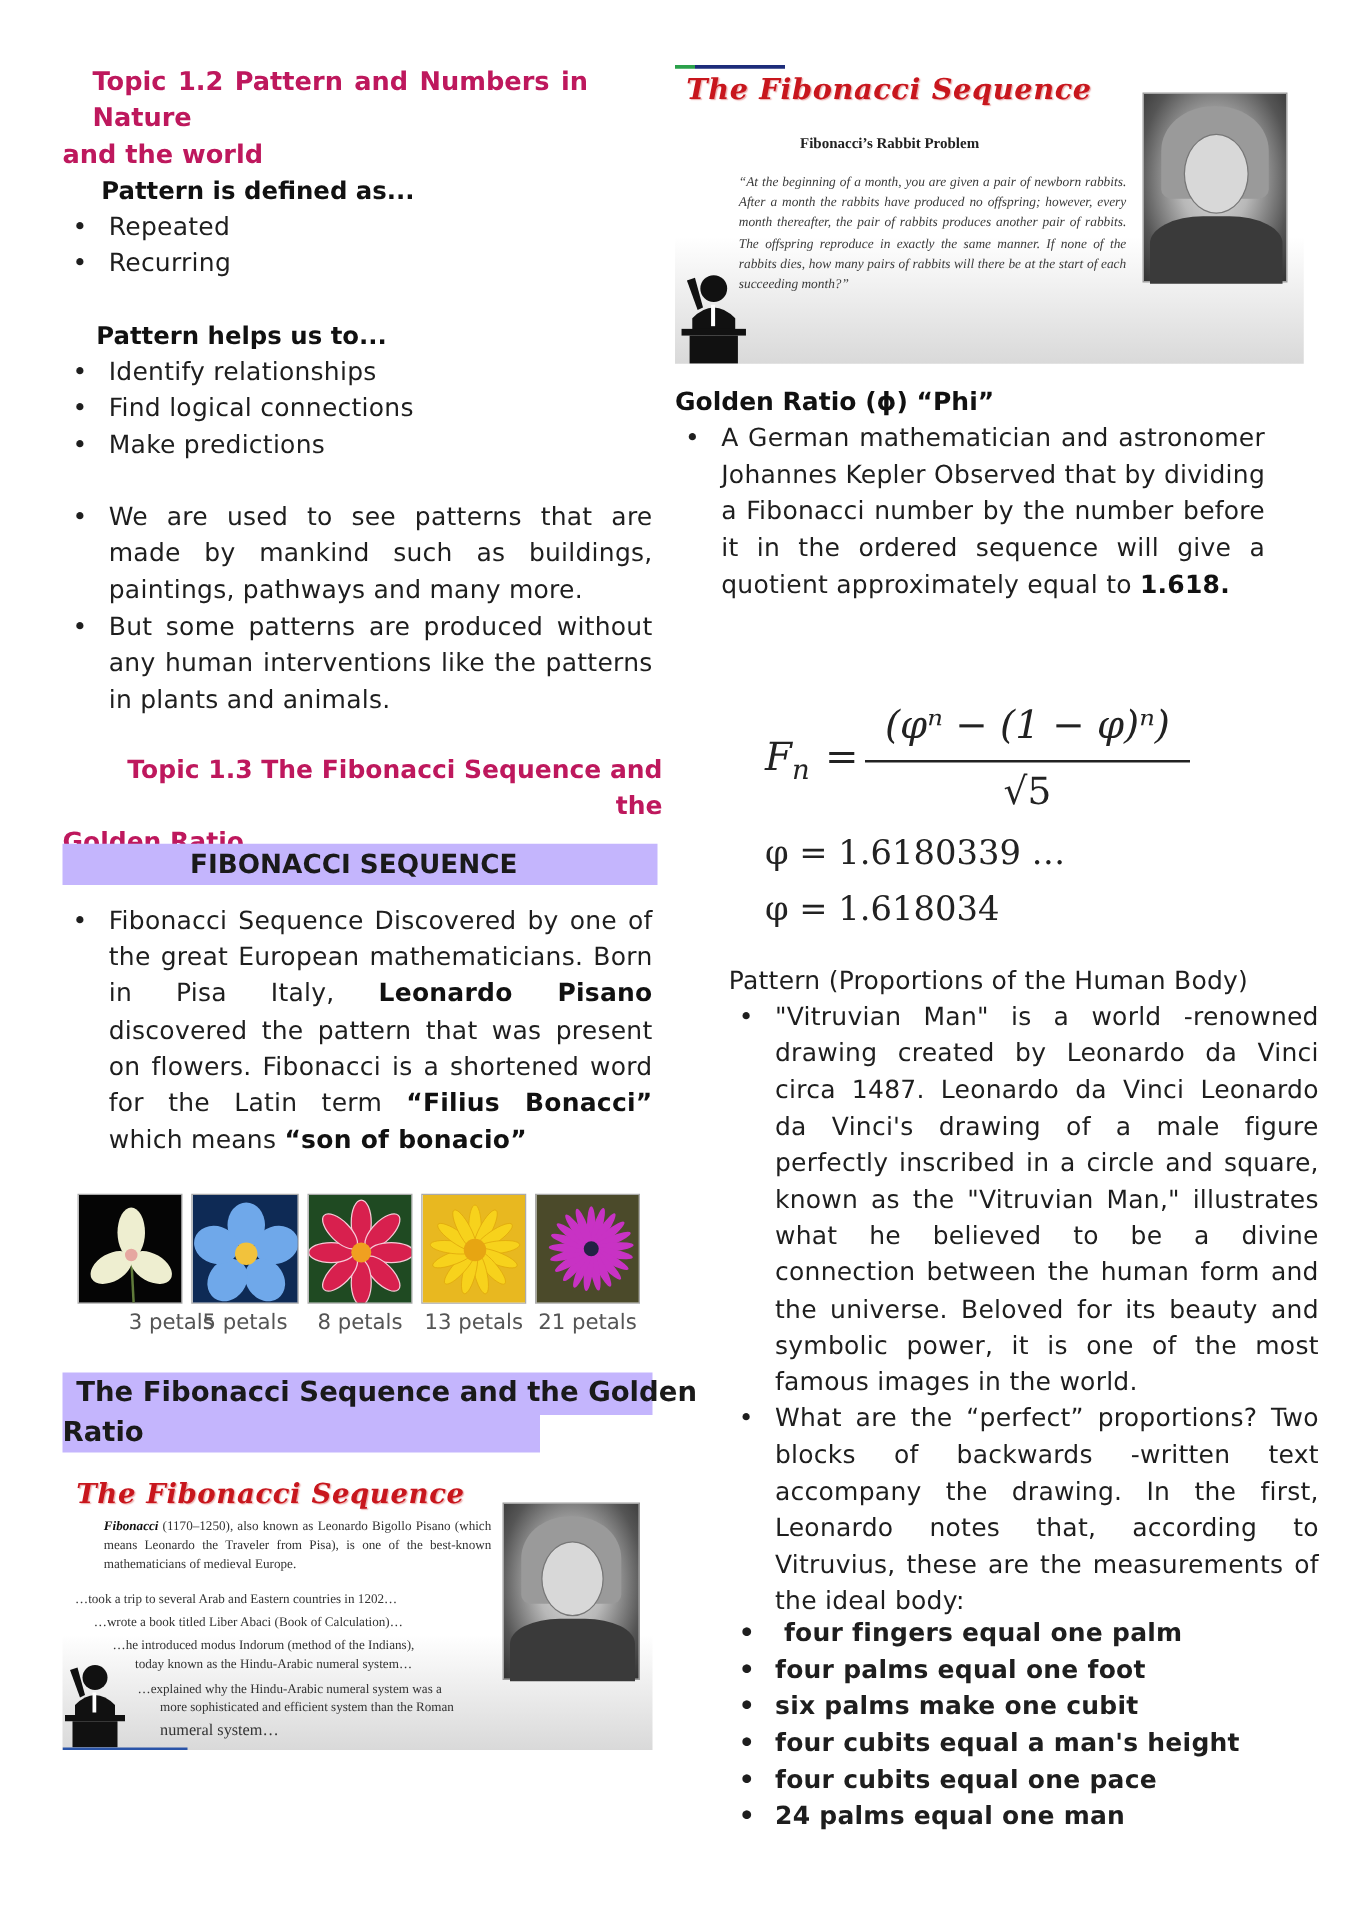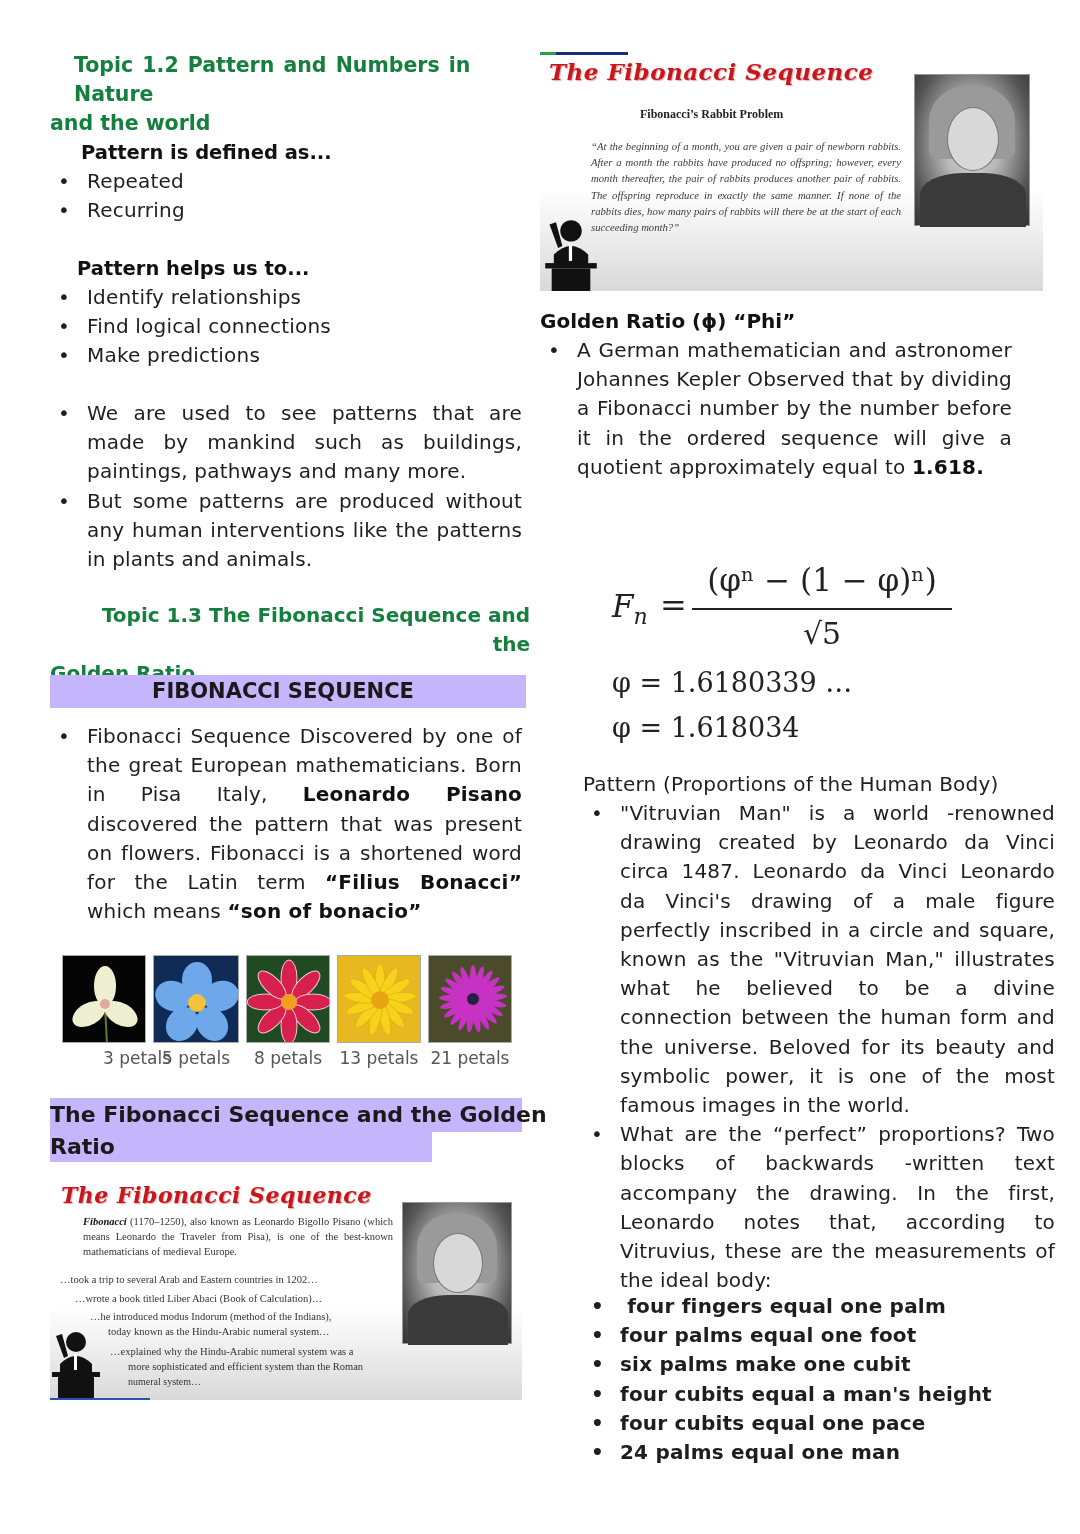--- a/index.html
+++ b/index.html
@@ -1,20 +1,20 @@
 <!DOCTYPE html>
 <html><head>
 <meta charset="utf-8">
 <style>
   * { box-sizing: border-box; margin: 0; padding: 0; }
   html, body { width: 1080px; height: 1534px; background: #ffffff; overflow: hidden; }
   body { position: relative; font-family: "DejaVu Sans", sans-serif; color: #1a1a1a; }
 
   .abs { position: absolute; }
-  .h-topic { font-family: "DejaVu Sans", sans-serif; font-weight: bold; font-size: 20px; line-height: 29px; color: #15803d; }
+  .h-topic { font-family: "DejaVu Sans", sans-serif; font-weight: bold; font-size: 20px; line-height: 29px; color: #be185d; }
   .h-sub { font-weight: bold; font-size: 19.5px; line-height: 29px; color: #111; }
   .body-txt { font-size: 20px; line-height: 29.2px; color: #1e1e1e; letter-spacing: 0.2px; }
   .justify { text-align: justify; text-align-last: left; }
   .bul { position: relative; padding-left: 37px; }
   .bul::before { content: "\2022"; position: absolute; left: 8px; top: 0; font-size: 20px; }
   b { font-weight: bold; color: #111; }
 
   .purple-bar { background: #c4b5fd; }
 
   
@@ -159,35 +159,35 @@
     <div class="petal-label" style="left:103px; top:103px; width:86px;">5 petals</div>
     <div class="petal-label" style="left:196px; top:103px; width:84px;">8 petals</div>
     <div class="petal-label" style="left:287px; top:103px; width:84px;">13 petals</div>
     <div class="petal-label" style="left:378px; top:103px; width:84px;">21 petals</div>
   </div>
 
   <div class="abs" style="left:50px; top:1098px; width:472px; height:66px;">
     <div class="purple-bar abs" style="left:0; top:0; width:472px; height:34px;"></div>
     <div class="purple-bar abs" style="left:0; top:34px; width:382px; height:30px;"></div>
     <div class="abs" style="left:0; top:1px; width:472px; font-weight:bold; font-size:22px; line-height:32px;">
-      <div style="white-space:nowrap;">The Fibonacci Sequence and the Golden</div>
+      <div style="padding-left:11px; white-space:nowrap;">The Fibonacci Sequence and the Golden</div>
       <div>Ratio</div>
     </div>
   </div>
 
   <div class="abs slide" style="left:50px; top:1180px; width:472px; height:220px;">
     <div class="abs slide-title" style="left:11px; top:2px; font-size:22px;">The Fibonacci Sequence</div>
     <div class="abs serif" style="left:33px; top:34px; width:310px; font-size:10.5px; line-height:15px; text-align:justify;"><b style="font-style:italic;">Fibonacci</b><span> (1170–1250), also known as Leonardo Bigollo Pisano (which means Leonardo the Traveler from Pisa), is one of the best-known mathematicians of medieval Europe.</span></div>
     <div class="abs serif" style="left:10px; top:94px; font-size:10.5px; white-space:nowrap;">…took a trip to several Arab and Eastern countries in 1202…</div>
     <div class="abs serif" style="left:25px; top:113px; font-size:10.5px; white-space:nowrap;">…wrote a book titled Liber Abaci (Book of Calculation)…</div>
     <div class="abs serif" style="left:40px; top:131px; font-size:10.5px; white-space:nowrap;">…he introduced modus Indorum (method of the Indians),</div>
     <div class="abs serif" style="left:58px; top:146px; font-size:10.5px; white-space:nowrap;">today known as the Hindu-Arabic numeral system…</div>
     <div class="abs serif" style="left:60px; top:166px; font-size:10.5px; white-space:nowrap;">…explained why the Hindu-Arabic numeral system was a</div>
     <div class="abs serif" style="left:78px; top:181px; font-size:10.5px; white-space:nowrap;">more sophisticated and efficient system than the Roman</div>
-    <div class="abs serif" style="left:78px; top:196px; font-size:10px; white-space:nowrap;">numeral system…</div>
+    <div class="abs serif" style="left:78px; top:196px; font-size:13px; white-space:nowrap;">numeral system…</div>
 
     <div class="abs portrait" style="left:352px; top:22px; width:110px; height:142px;">
       <div class="hood" style="left:14px; top:10px; width:80px; height:70px;"></div>
       <div class="face" style="left:30px; top:30px; width:50px; height:60px;"></div>
       <div class="robe" style="left:5px; top:92px; width:100px; height:50px;"></div>
     </div>
 
     <svg class="abs" style="left:0; top:150px;" width="52" height="68" viewBox="0 0 52 68">
       <circle cx="26" cy="12" r="10" fill="#111"></circle>
       <path d="M6 6 L14 28 L18 26 L12 4 Z" fill="#111"></path>
@@ -225,21 +225,21 @@
   </div>
 
   <div class="abs h-sub" style="left:540px; top:307px; font-size:20px;">Golden Ratio (ϕ) “Phi”</div>
   <div class="abs body-txt justify" style="left:540px; top:336px; width:472px;">
     <div class="bul"><span>A German mathematician and astronomer Johannes Kepler Observed that by dividing a Fibonacci number by the number before it in the ordered sequence will give a quotient approximately equal to </span><b>1.618.</b></div>
   </div>
 
   <div class="abs math" style="left:612px; top:562px; width:350px; height:100px;">
     <div class="abs" style="left:0; top:26px; font-size:31px; font-style:italic;"><span>F</span><sub style="font-size:22px;">n</sub></div>
     <div class="abs" style="left:48px; top:24px; font-size:32px;">=</div>
-    <div class="abs" style="left:82px; top:0px; width:256px; text-align:center; font-size:31px; ">(φⁿ − (1 − φ)ⁿ)</div>
+    <div class="abs" style="left:82px; top:0px; width:256px; text-align:center; font-size:31px; font-style:italic;">(φⁿ − (1 − φ)ⁿ)</div>
     <div class="abs" style="left:80px; top:46px; width:260px; height:2px; background:#222;"></div>
     <div class="abs" style="left:82px; top:54px; width:256px; text-align:center; font-size:30px;">√5</div>
   </div>
   <div class="abs math" style="left:612px; top:667px; font-size:27px;">φ = 1.6180339 …</div>
   <div class="abs math" style="left:612px; top:712px; font-size:27px;">φ = 1.618034</div>
 
   <div class="abs body-txt" style="left:583px; top:770px;">Pattern  (Proportions of the Human Body)</div>
   <div class="abs body-txt justify" style="left:583px; top:799px; width:472px;">
     <div class="bul">"Vitruvian Man" is a world -renowned drawing created by Leonardo da Vinci circa 1487. Leonardo da Vinci Leonardo da Vinci's drawing of a male figure perfectly inscribed in a circle and square, known as the "Vitruvian Man," illustrates what he believed to be a divine connection between the human form and the universe. Beloved for its beauty and symbolic power, it is one of the most famous images in the world.</div>
     <div class="bul">What are the “perfect” proportions? Two blocks of backwards -written text accompany the drawing. In the first, Leonardo notes that, according to Vitruvius, these are the measurements of the ideal body:</div>

